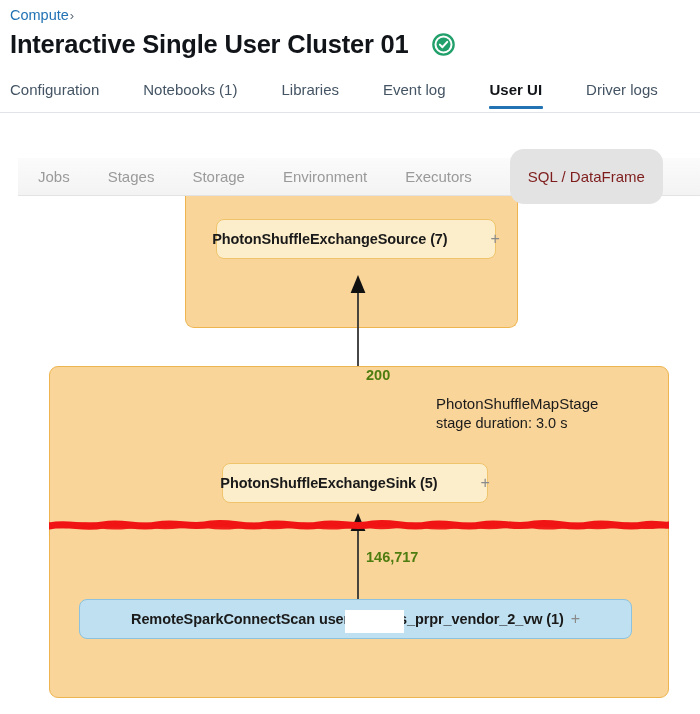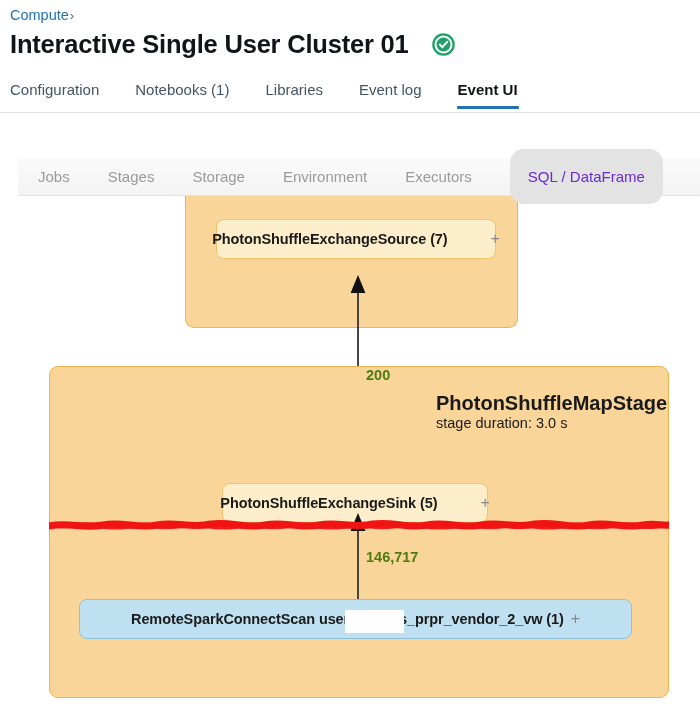--- a/index.html
+++ b/index.html
@@ -30,21 +30,21 @@
   .page-title {
     font-size: 25.5px; font-weight: bold; color:#111418;
     letter-spacing: -0.2px; line-height: 1.1;
   }
   .status-check { width: 23px; height: 23px; display:block; }
 
   
   .tabs {
     position: absolute; left: 0px; top: 80px; width: 700px;
     height: 33px;
-    display: flex; align-items: flex-start; gap: 4px;
+    display: flex; align-items: flex-start; gap: 12px;
     padding-left: 10px;
   }
   .tab {
     font-size: 15px; color:#445464; padding: 0 0 9px 0;
     margin-right: 32px; position: relative; white-space: nowrap;
     line-height: 20px;
   }
   .tab.active { color:#111418; font-weight: bold; }
   .tab.active::after {
     content:""; position:absolute; left:-1px; right:-1px; bottom:0;
@@ -66,21 +66,21 @@
     position:absolute; left:18px; top:45px; width:700px; height:38px;
     background: linear-gradient(#fbfbfb,#f3f3f3);
     border-bottom: 1px solid #e3e3e3;
     display:flex; align-items:center; gap:0; padding-left:20px;
   }
   .subtab {
     font-size:15px; color:#9a9a9a; margin-right:38px; white-space:nowrap;
     padding: 5px 0;
   }
   .subtab.pill {
-    background:#e3e3e3; color:#6d28d9;
+    background:#e3e3e3; color:#7f1d1d;
     border-radius:14px; padding:19px 18px; margin-right:0;
   }
 
   
   .dag {
     position:absolute; left:0; top:0; width:700px; height:601px;
   }
 
   .stage-box {
     position:absolute;
@@ -101,32 +101,32 @@
     border-radius:8px;
     display:flex; align-items:center; justify-content:center;
     font-size:14.5px; font-weight:bold; color:#1a1a1a;
     white-space:nowrap; letter-spacing:-0.1px;
   }
   .node .plus { font-weight:normal; color:#8a8a8a; margin-left:7px; font-size:16px; }
   .node.orange { background:#fdeecb; border:1.5px solid #f0c46a;gap:36px; }
   .node.blue   { background:#bfe0f0; border:1.5px solid #8cc2dd; }
 
   #node-source { left:216px; top:106px; width:280px; height:40px; }
-  #node-sink   { left:222px; top:370px; width:266px; height:40px; }
+  #node-sink   { left:222px; top:350px; width:266px; height:40px; }
   #node-scan   { left:79px; top:486px; width:553px; height:40px; }
 
   .redaction {
     position:absolute; left:345px; top:497px; width:59px; height:23px;
     background:#ffffff;
   }
 
   .stage-label {
     position:absolute; text-align:left; color:#1a1a1a;
   }
-  .stage-label .name { font-size:20px; font-weight:bold; line-height:19px; }
+  .stage-label .name { font-size:15px; font-weight:normal; line-height:19px; }
   .stage-label .dur  { font-size:14.5px; font-weight:normal; line-height:20px; }
   #stage-bottom-label { left:436px; top:281px; }
 
   .edge-label {
     position:absolute; font-size:14.5px; font-weight:bold; color:#4d7c0f;
   }
   #edge-200  { left:366px; top:254px; }
   #edge-146  { left:366px; top:425px;margin-top:11px; }
 
   .arrow { position:absolute; }
@@ -153,21 +153,22 @@
         <path d="M8.2 12.1 L10.9 14.8 L15.9 9.3" fill="none" stroke="#ffffff" stroke-width="2.1" stroke-linecap="round" stroke-linejoin="round"></path>
       </svg>
     </span>
   </div>
 
   <div class="tabs">
     <div class="tab">Configuration</div>
     <div class="tab">Notebooks (1)</div>
     <div class="tab">Libraries</div>
     <div class="tab">Event log</div>
-    <div class="tab active">Event UI</div>
+    <div class="tab active">User UI</div>
+    <div class="tab">Driver logs</div>
   </div>
   <div class="tabs-rule"></div>
 
   <div class="spark-panel">
 
     <div class="dag">
 
       <div class="stage-box" id="stage-top"></div>
 
       <div class="node orange" id="node-source">

